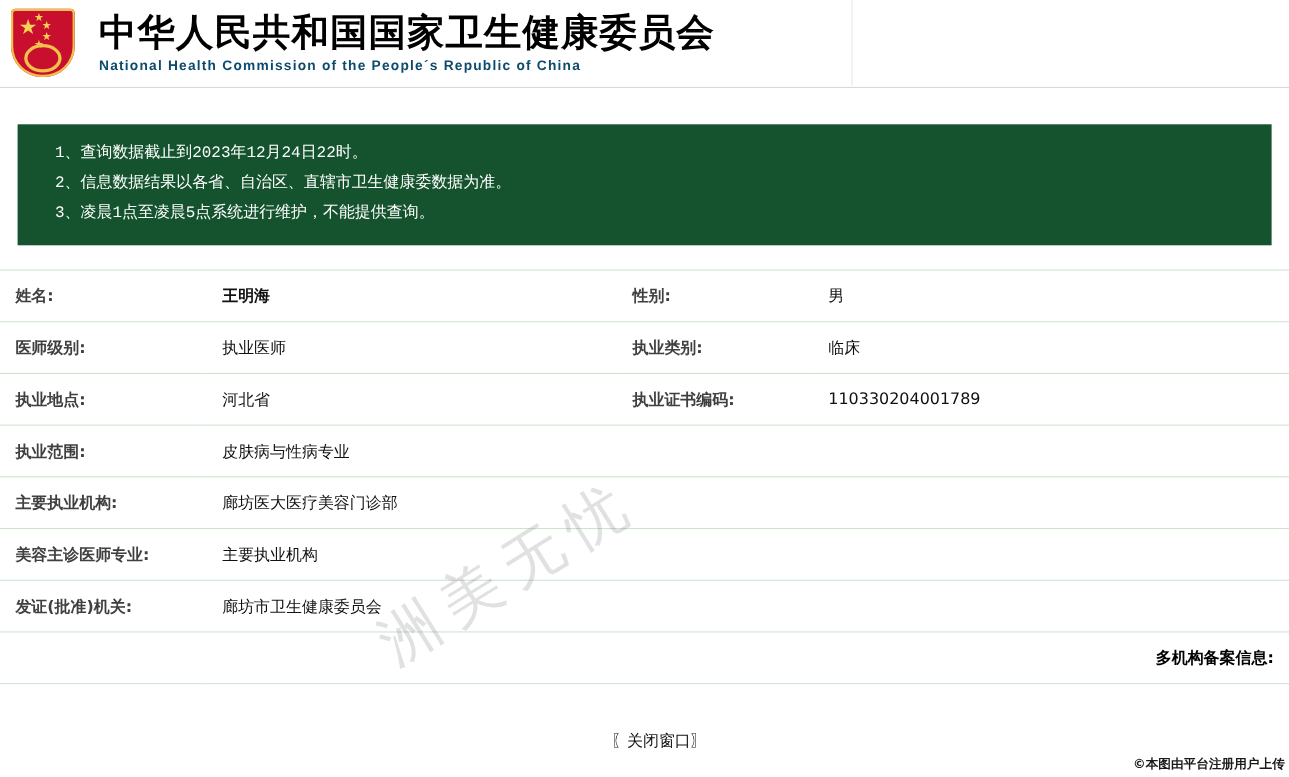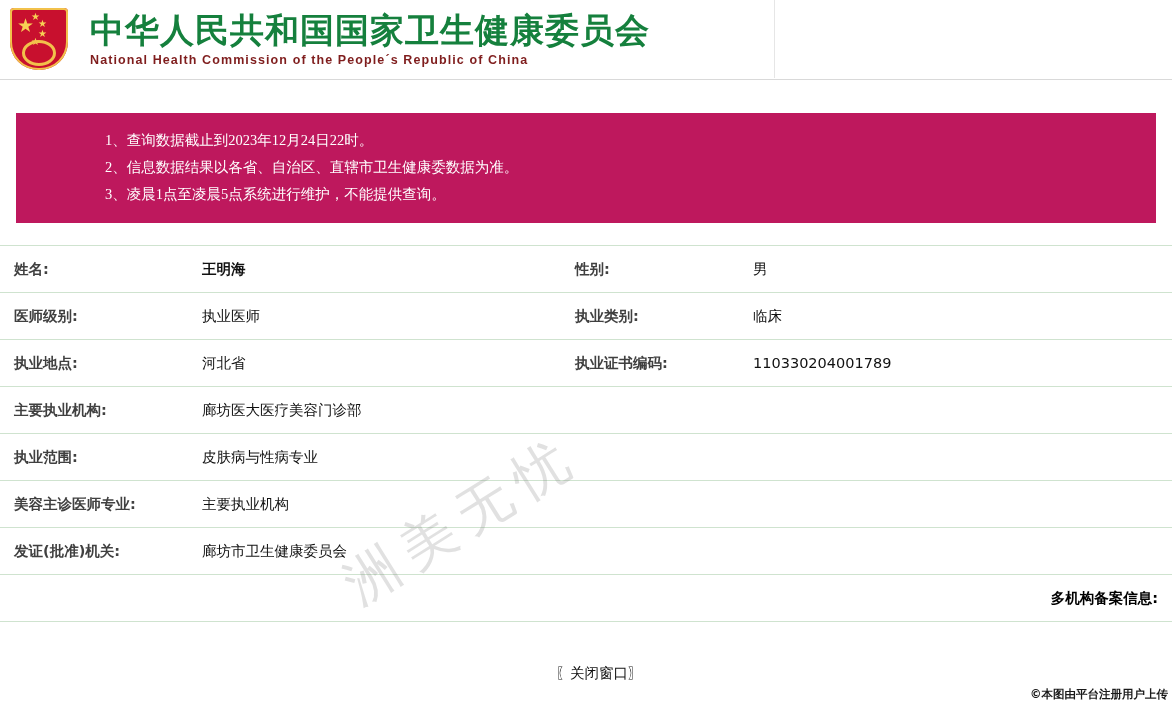--- a/index.html
+++ b/index.html
@@ -76,46 +76,46 @@
   .banner-texts {
     padding-left: 12px;
     display: flex;
     flex-direction: column;
     justify-content: center;
   }
   .banner-cn {
     font-family: "DejaVu Sans", "Liberation Sans", sans-serif;
     font-size: 34px;
     font-weight: bold;
-    color: #15803d;
+    color: #000000;
     letter-spacing: 1px;
     line-height: 1.15;
     white-space: nowrap;
   }
   .banner-en {
     font-family: "Liberation Sans", sans-serif;
     font-size: 12.5px;
     font-weight: bold;
-    color: #7f1d1d;
+    color: #0c4a6e;
     letter-spacing: 1.1px;
     white-space: nowrap;
     margin-top: 2px;
   }
 
   
   .notice-wrap {
     padding: 33px 16px 0 16px;
   }
   .notice {
-    background: #be185d;
+    background: #14532d;
     color: #ffffff;
-    padding: 14px 0 16px 89px;
+    padding: 14px 0 16px 34px;
     font-size: 14.5px;
     line-height: 1.85;
-    font-family: Liberation Serif, serif;
+    font-family: Liberation Mono, monospace;
   }
   .notice div { white-space: nowrap; }
 
   
   .table-wrap {
     margin-top: 22px;
     border-top: 1px solid #cfe3cf;
     position: relative;
     z-index: 2;
   }
@@ -239,28 +239,28 @@
       <td class="label lbl-right">执业类别:</td>
       <td class="value val-right">临床</td>
     </tr>
     <tr>
       <td class="label lbl-left">执业地点:</td>
       <td class="value val-left">河北省</td>
       <td class="label lbl-right">执业证书编码:</td>
       <td class="value val-right">110330204001789</td>
     </tr>
     <tr>
+      <td class="label lbl-left">执业范围:</td>
+      <td class="value" colspan="3">皮肤病与性病专业</td>
+    </tr>
+    <tr>
       <td class="label lbl-left">主要执业机构:</td>
       <td class="value" colspan="3">廊坊医大医疗美容门诊部</td>
     </tr>
     <tr>
-      <td class="label lbl-left">执业范围:</td>
-      <td class="value" colspan="3">皮肤病与性病专业</td>
-    </tr>
-    <tr>
       <td class="label lbl-left">美容主诊医师专业:</td>
       <td class="value" colspan="3">主要执业机构</td>
     </tr>
     <tr>
       <td class="label lbl-left">发证(批准)机关:</td>
       <td class="value" colspan="3">廊坊市卫生健康委员会</td>
     </tr>
     <tr class="multi-row">
       <td colspan="4">多机构备案信息:</td>
     </tr>

